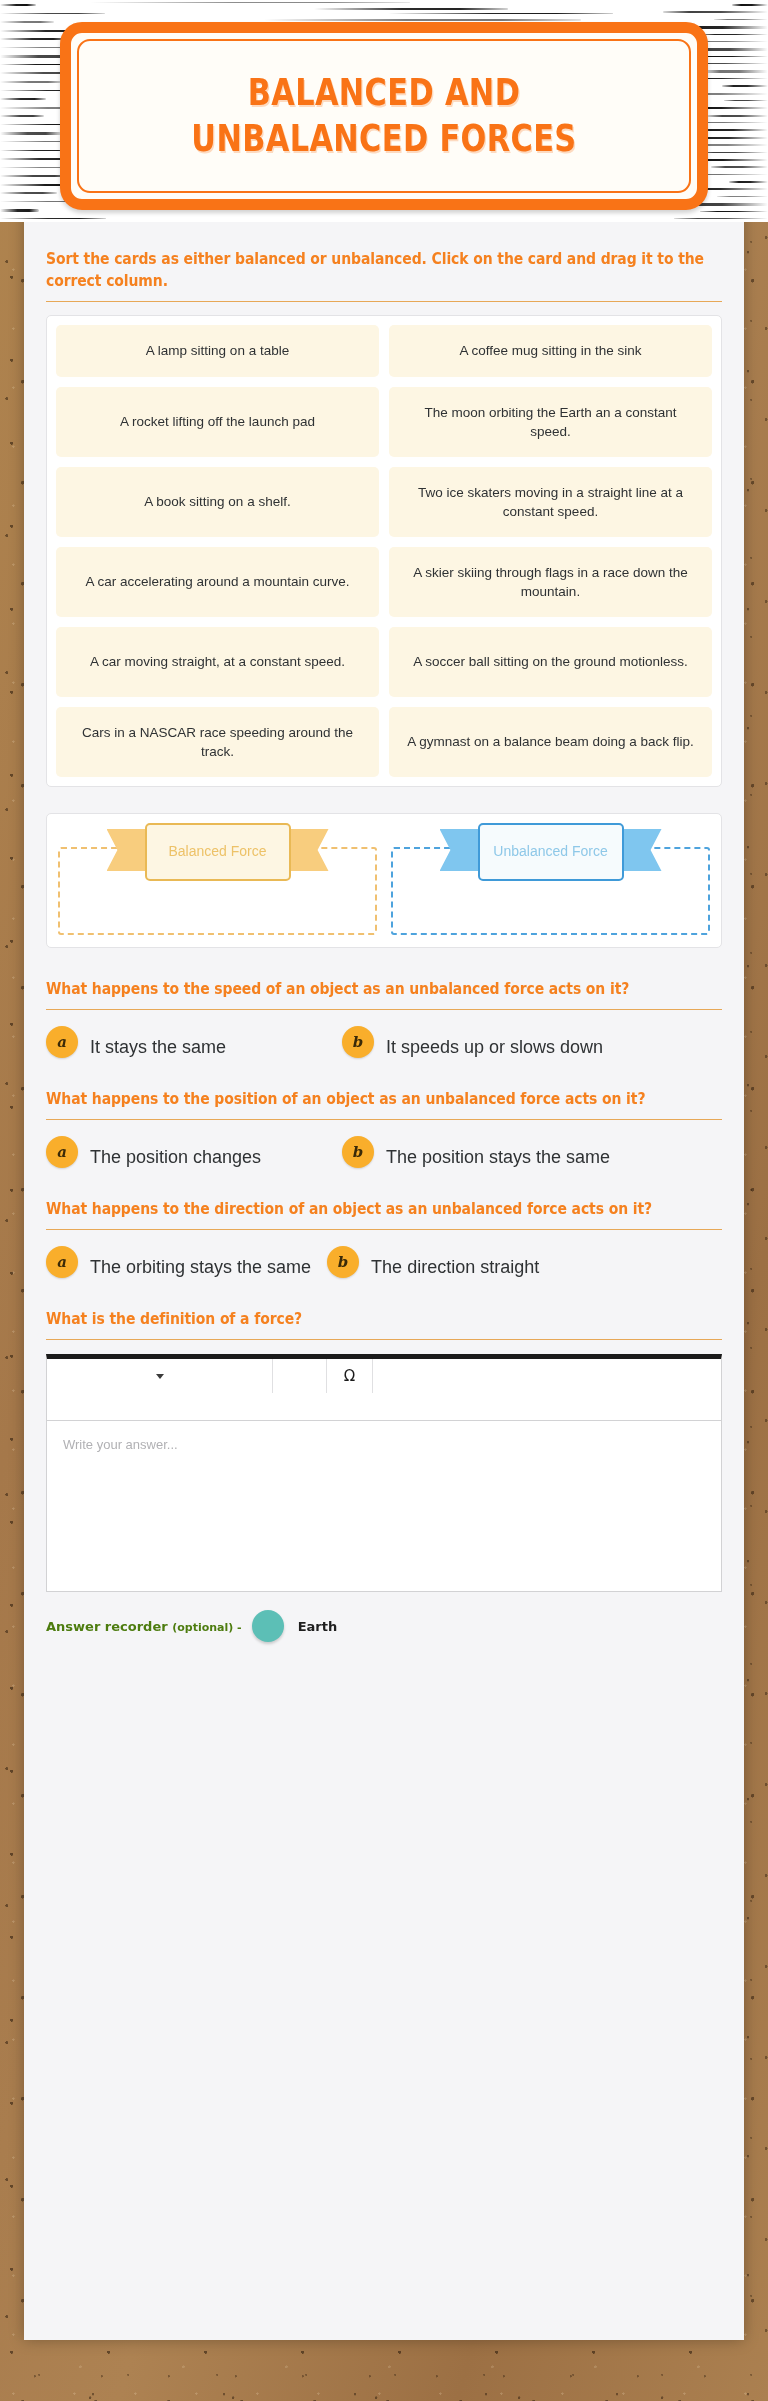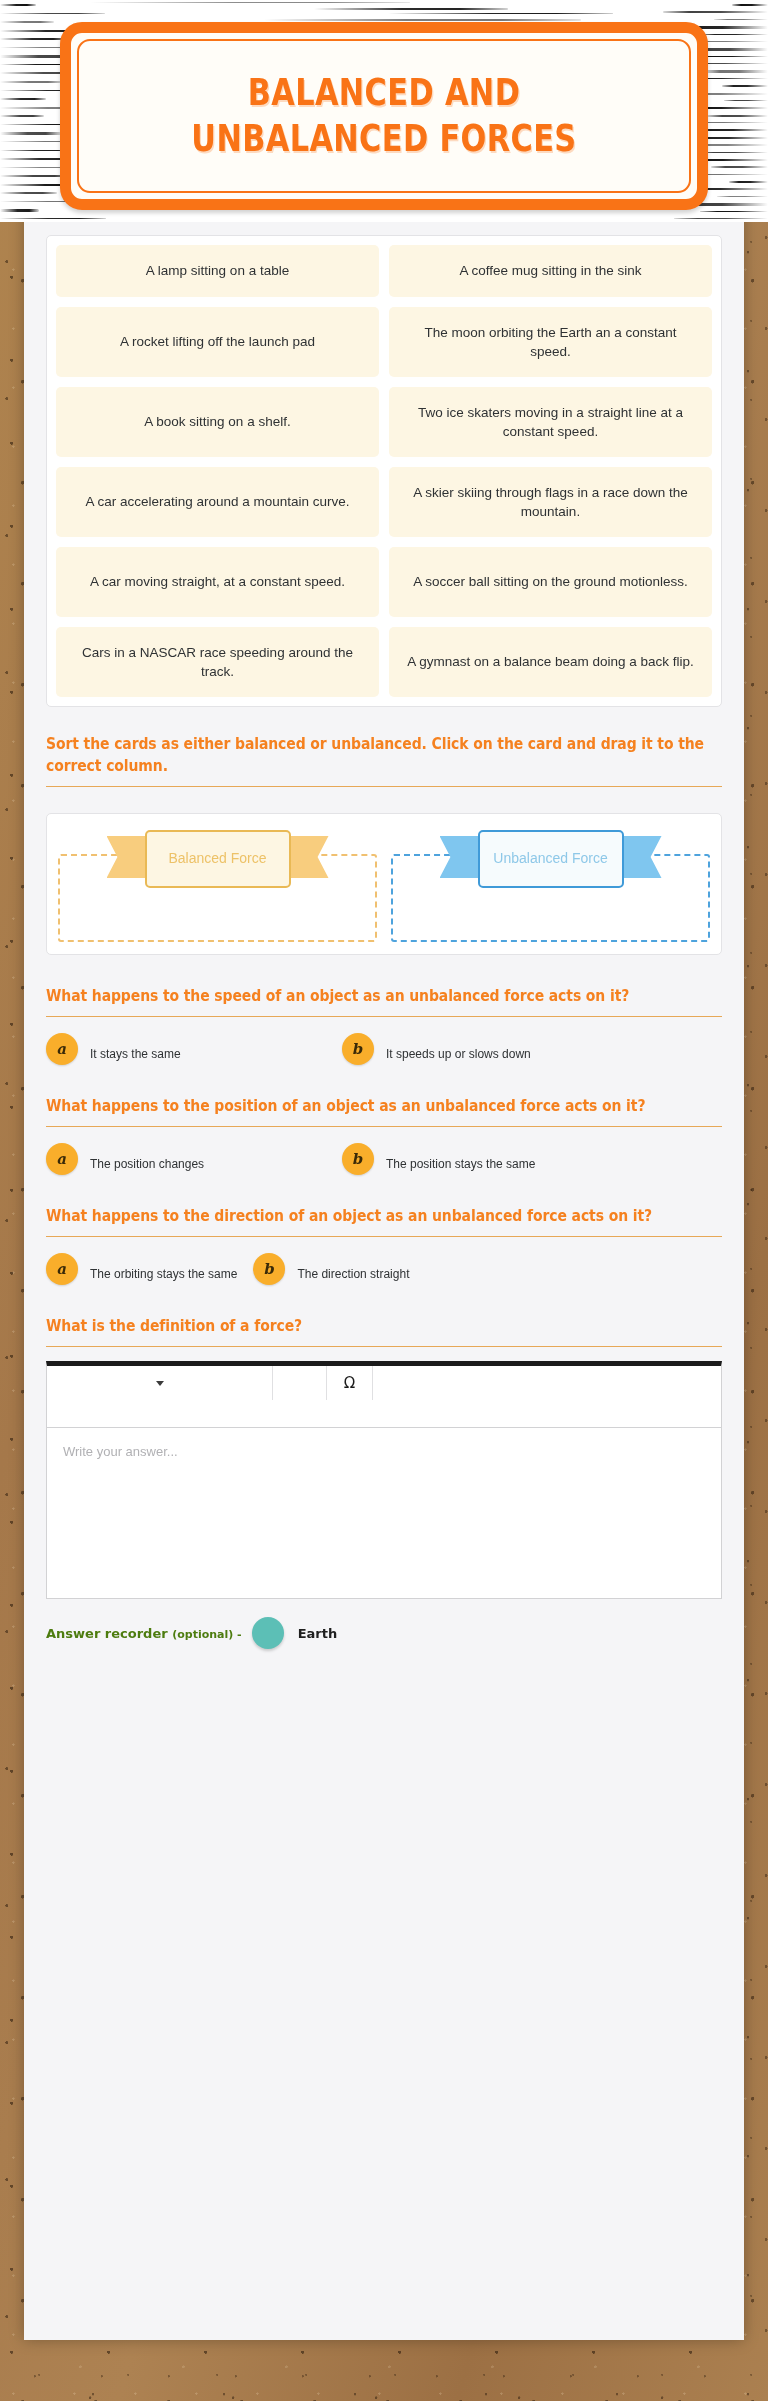--- a/index.html
+++ b/index.html
@@ -176,21 +176,21 @@
     cursor: grab;
   }
   .sort-card.tall { min-height: 70px; }
 
   
   #drop-area {
     margin-top: 26px;
     background: #ffffff;
     border: 1px solid #e3e3e6;
     border-radius: 5px;
-    padding: 16px 11px 12px;
+    padding: 9px 11px 12px;
     display: grid;
     grid-template-columns: 1fr 1fr;
     gap: 14px;
   }
   .dropzone {
     position: relative;
     height: 112px;
     padding-top: 22px;
   }
   .dropzone .well {
@@ -267,21 +267,21 @@
     align-items: center;
     justify-content: center;
     font-family: "DejaVu Serif", serif;
     font-style: italic;
     font-weight: bold;
     font-size: 15px;
     box-shadow: 0 1px 2px rgba(0,0,0,.15);
   }
   .opt-text {
     color: #2f3234;
-    font-size: 12px;
+    font-size: 18px;
     white-space: nowrap;
     margin-top: 10px;
   }
   .options.spread .option:first-child { width: 296px; }
   .options.tight  .option:first-child { margin-right: 16px; }
 
   
   #editor-wrap { margin-top: 14px; }
   #editor {
     border: 1px solid #d2d2d4;
@@ -438,40 +438,40 @@
 <div id="title-plaque">
   <div class="inner-rule"></div>
   <div id="title-text">
     <div>Balanced and</div>
     <div>Unbalanced Forces</div>
   </div>
 </div>
 
 <div id="body-panel">
 
+  <div id="sort-instructions">
+    <div class="prompt">Sort the cards as either balanced or unbalanced. Click on the card and drag it to the correct column.</div>
+    <div class="rule"></div>
+  </div>
+
   <div id="card-pool">
     <div class="sort-card">A lamp sitting on a table</div>
     <div class="sort-card">A coffee mug sitting in the sink</div>
     <div class="sort-card tall">A rocket lifting off the launch pad</div>
     <div class="sort-card tall">The moon orbiting the Earth an a constant speed.</div>
     <div class="sort-card">A book sitting on a shelf.</div>
     <div class="sort-card tall">Two ice skaters moving in a straight line at a constant speed.</div>
     <div class="sort-card tall">A car accelerating around a mountain curve.</div>
     <div class="sort-card tall">A skier skiing through flags in a race down the mountain.</div>
     <div class="sort-card tall">A car moving straight, at a constant speed.</div>
     <div class="sort-card tall">A soccer ball sitting on the ground motionless.</div>
     <div class="sort-card tall">Cars in a NASCAR race speeding around the track.</div>
     <div class="sort-card tall">A gymnast on a balance beam doing a back flip.</div>
   </div>
 
-  <div id="sort-instructions">
-    <div class="prompt">Sort the cards as either balanced or unbalanced. Click on the card and drag it to the correct column.</div>
-    <div class="rule"></div>
-  </div>
-
   <div id="drop-area">
     <div class="dropzone balanced">
       <div class="well"></div>
       <div class="ribbon balanced">
         <div class="flag l"></div>
         <div class="flag r"></div>
         <div class="plate">Balanced Force</div>
       </div>
     </div>
     <div class="dropzone unbalanced">

